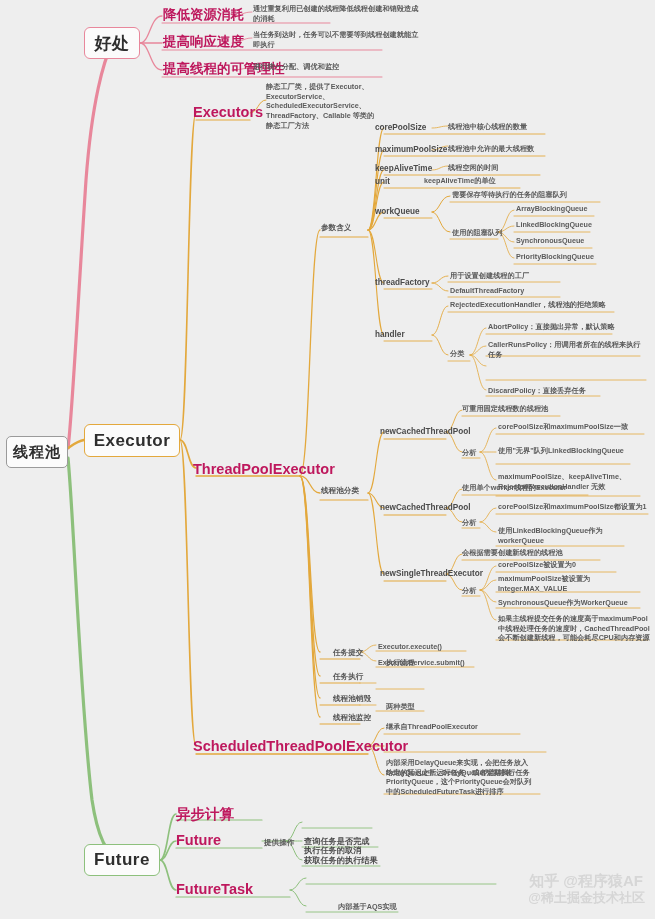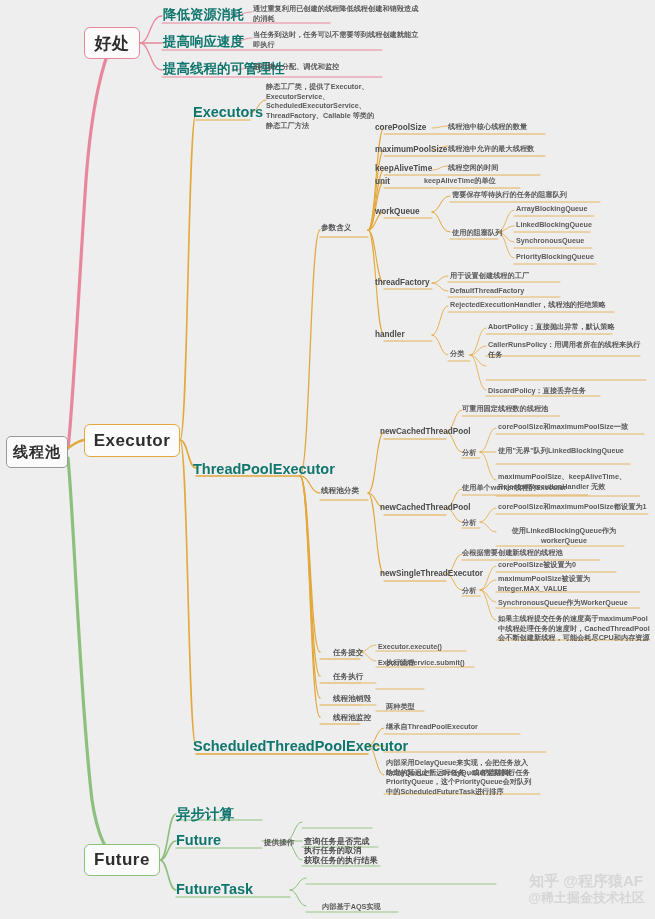--- a/index.html
+++ b/index.html
@@ -30,21 +30,21 @@
   }
   .l1.pink{border-color:#e8879b;color:#2e2e2e;}
   .l1.orange{border-color:#e3a83c;color:#2e2e2e;}
   .l1.green{border-color:#8dc07c;color:#2e2e2e;}
 
   .n-haochu{left:84px;top:27px;width:56px;height:32px;}
   .n-executor{left:84px;top:424px;width:96px;height:33px;}
   .n-future{left:84px;top:844px;width:76px;height:32px;}
 
   
-  .l2{font-size:13.5px;font-weight:700;color:#0f766e;white-space:nowrap;}
+  .l2{font-size:13.5px;font-weight:700;color:#be185d;white-space:nowrap;}
   .l2.big{font-size:14.5px;}
 
   
   .l3{font-size:8.2px;font-weight:700;color:#4a4a4a;line-height:1.35;}
   .l4{font-size:7.2px;font-weight:600;color:#5a5a5a;line-height:1.35;}
   .lbl{font-size:7.6px;font-weight:700;color:#555;white-space:nowrap;}
   .w-wide{width:170px;}
 
   
   .wm{position:absolute;color:#d6d6d6;font-weight:700;pointer-events:none;}
@@ -285,21 +285,21 @@
   <div class="node l4" style="left:462px;top:404px;width:150px;">可重用固定线程数的线程池</div>
   <div class="node l4" style="left:462px;top:448px;">分析</div>
   <div class="node l4" style="left:498px;top:422px;width:148px;">corePoolSize和maximumPoolSize一致</div>
   <div class="node l4" style="left:498px;top:446px;width:148px;">使用"无界"队列LinkedBlockingQueue</div>
   <div class="node l4" style="left:498px;top:472px;width:148px;">maximumPoolSize、keepAliveTime、RejectedExecutionHandler 无效</div>
 
   <div class="node l3" style="left:380px;top:502px;">newCachedThreadPool</div>
   <div class="node l4" style="left:462px;top:483px;width:150px;">使用单个worker线程的Executor</div>
   <div class="node l4" style="left:462px;top:518px;">分析</div>
   <div class="node l4" style="left:498px;top:502px;width:150px;">corePoolSize和maximumPoolSize都设置为1</div>
-  <div class="node l4" style="left:498px;top:526px;width:132px;text-align:center;">使用LinkedBlockingQueue作为workerQueue</div>
+  <div class="node l4" style="left:498px;top:526px;width:132px;">使用LinkedBlockingQueue作为workerQueue</div>
 
   <div class="node l3" style="left:380px;top:568px;">newSingleThreadExecutor</div>
   <div class="node l4" style="left:462px;top:548px;width:150px;">会根据需要创建新线程的线程池</div>
   <div class="node l4" style="left:462px;top:586px;">分析</div>
   <div class="node l4" style="left:498px;top:560px;width:148px;">corePoolSize被设置为0</div>
   <div class="node l4" style="left:498px;top:574px;width:148px;">maximumPoolSize被设置为Integer.MAX_VALUE</div>
   <div class="node l4" style="left:498px;top:598px;width:148px;">SynchronousQueue作为WorkerQueue</div>
   <div class="node l4" style="left:498px;top:614px;width:152px;">如果主线程提交任务的速度高于maximumPool中线程处理任务的速度时，CachedThreadPool会不断创建新线程，可能会耗尽CPU和内存资源</div>
 
   <div class="node lbl" style="left:333px;top:648px;">任务提交</div>
@@ -323,18 +323,18 @@
 
   <div class="node l2 big" style="left:176px;top:805px;">异步计算</div>
 
   <div class="node l2 big" style="left:176px;top:832px;">Future</div>
   <div class="node lbl" style="left:264px;top:838px;">提供操作</div>
   <div class="node l3" style="left:304px;top:817px;margin-top:28px;">执行任务的取消</div>
   <div class="node l3" style="left:304px;top:836px;">查询任务是否完成</div>
   <div class="node l3" style="left:304px;top:855px;">获取任务的执行结果</div>
 
   <div class="node l2 big" style="left:176px;top:881px;">FutureTask</div>
-  <div class="node l4" style="left:292px;top:902px;padding-left:30px;">内部基于AQS实现</div>
+  <div class="node l4" style="left:308px;top:902px;padding-left:30px;">内部基于AQS实现</div>
 
   <div class="wm wm1">知乎 @程序猿AF</div>
   <div class="wm wm2">@稀土掘金技术社区</div>
 
 </div>
 
 </body></html>

